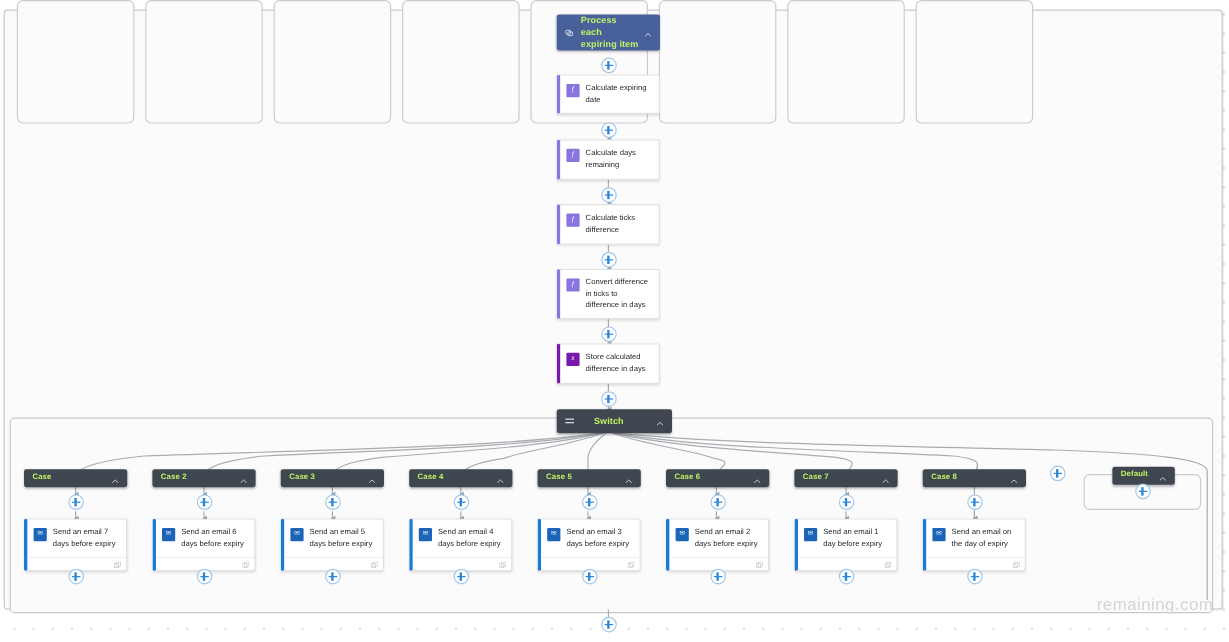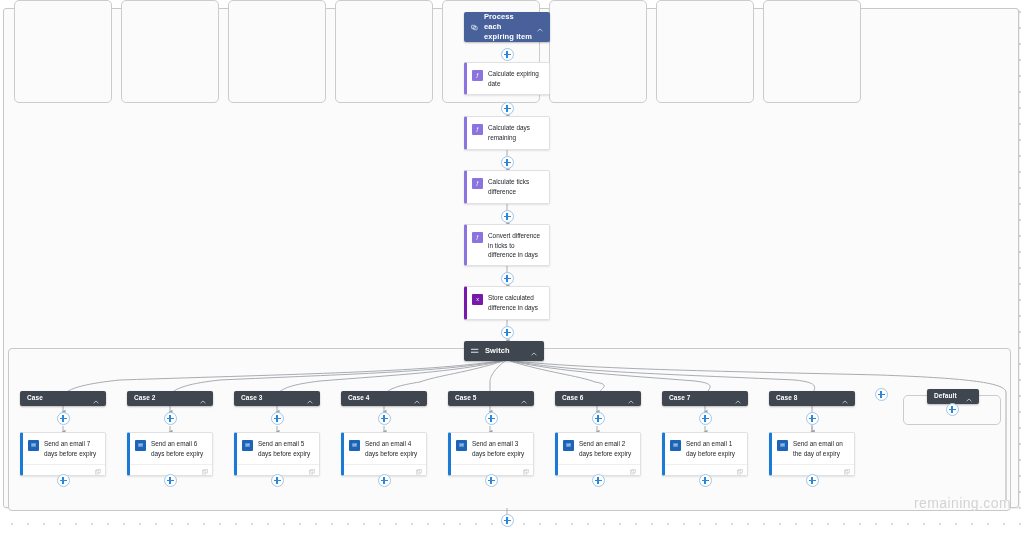--- a/index.html
+++ b/index.html
@@ -60,21 +60,21 @@
   .node {
     position: absolute;
     z-index: 5;
   }
 
   
   .scope-head {
     display: flex;
     align-items: center;
     border-radius: 2px;
-    color: #ffffff;
+    color: #bef264;
     box-shadow: 0 1px 2px rgba(0,0,0,.25);
     padding: 0 7px;
     user-select: none;
   }
   .scope-head .head-icon {
     flex: 0 0 auto;
     display: flex;
     align-items: center;
     justify-content: center;
     margin-right: 6px;
@@ -92,22 +92,23 @@
     opacity: .85;
   }
 
   #node-foreach {
     left: 464px; top: 12px;
     width: 86px; height: 30px;
     background: #49619b;
   }
   #node-switch {
     left: 464px; top: 341px;
-    width: 80px; height: 20px;
+    width: 96px; height: 20px;
     background: #3f4650;
+    gap: 10px;
   }
 
   .case-head {
     background: #3f4650;
     width: 86px;
     height: 15px;
     z-index: 7;
   }
   .case-head .head-title { font-size: 6.5px; }
 

